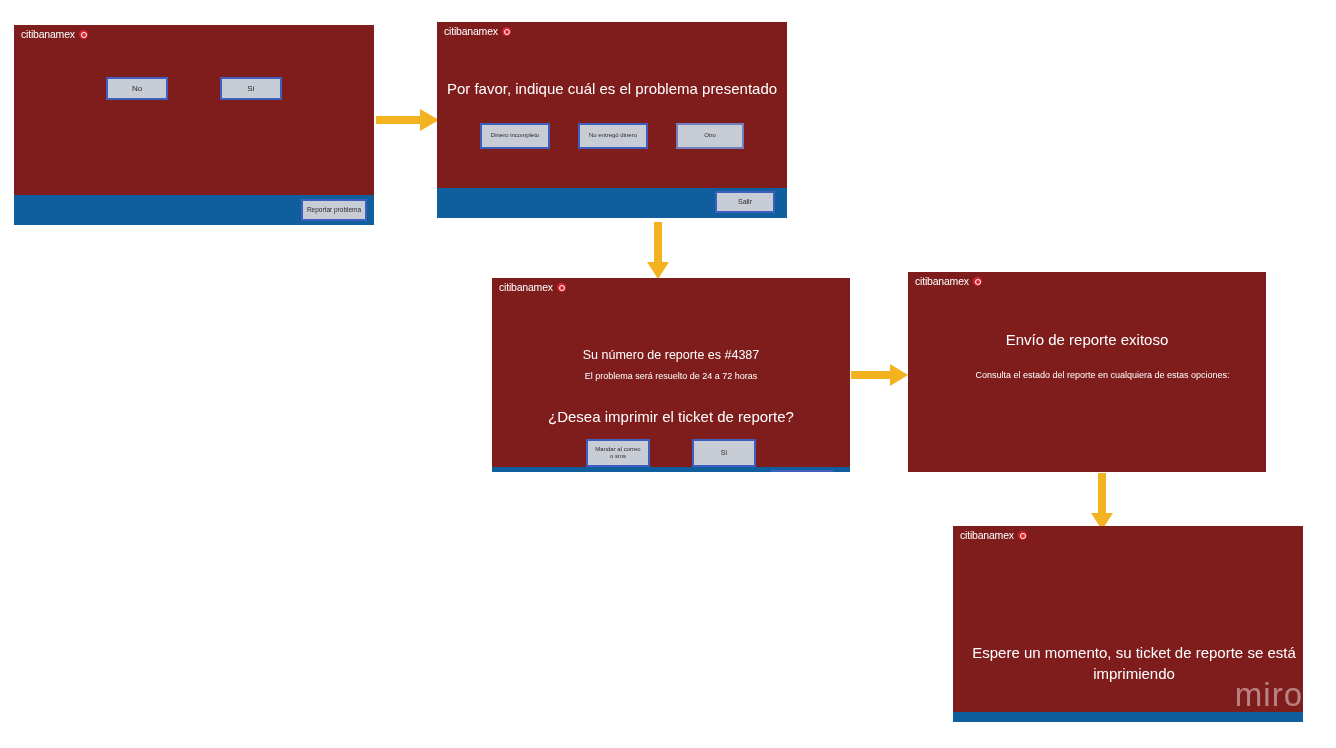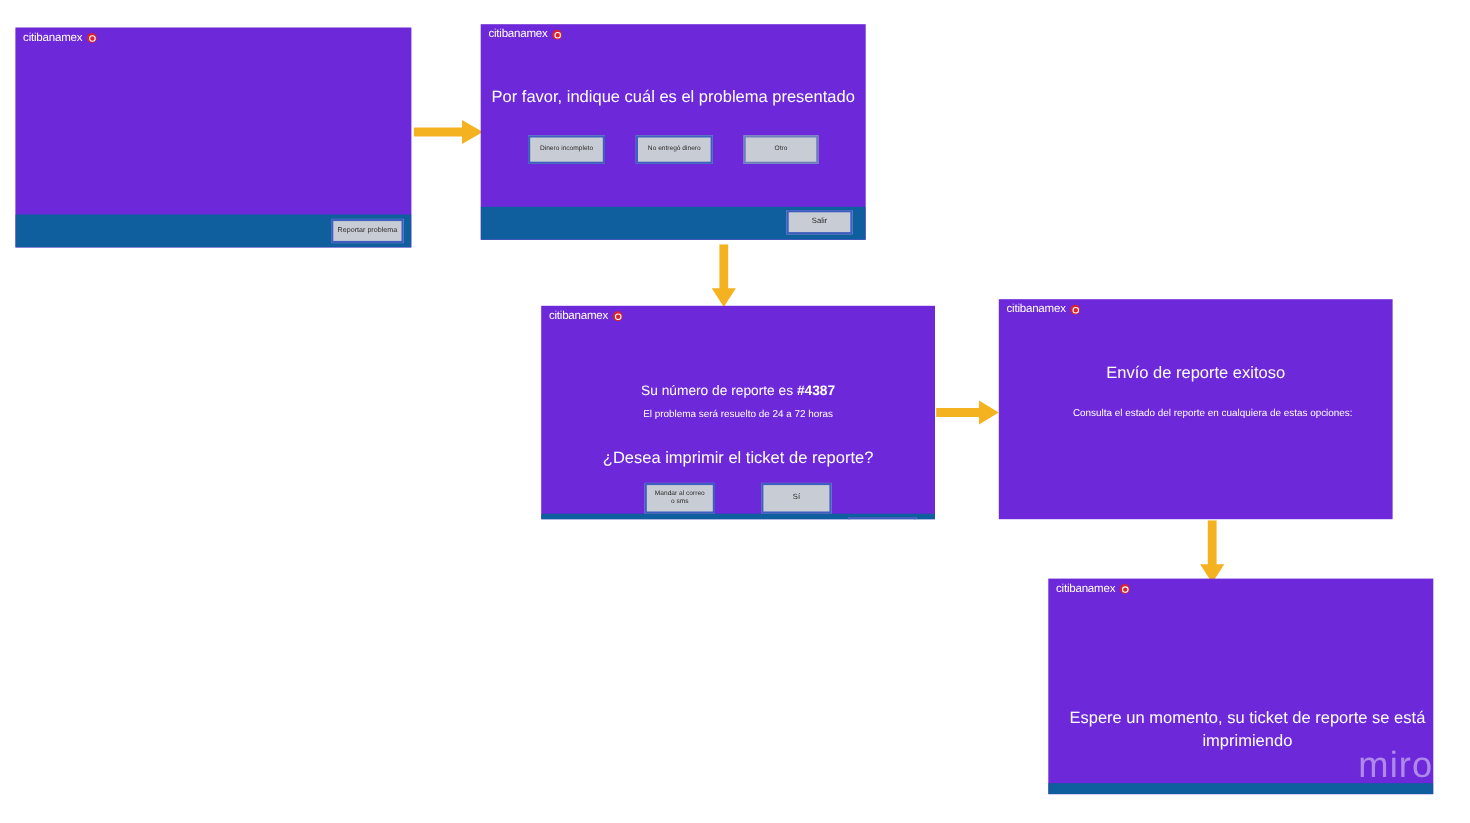--- a/index.html
+++ b/index.html
@@ -14,21 +14,21 @@
   }
 
   #canvas {
     position: absolute;
     inset: 0;
   }
 
   
   .atm {
     position: absolute;
-    background: #6d28d9;
+    background: #7f1d1d;
     display: flex;
     flex-direction: column;
     overflow: hidden;
   }
 
   .atm-header {
     height: 18px;
     flex: 0 0 18px;
     display: flex;
     align-items: center;
@@ -80,21 +80,21 @@
     text-align: center;
     line-height: 1.45;
     white-space: pre-line;
   }
 
   .msg-lg   { font-size: 15px; }
   .msg-xl   { font-size: 12.5px; }
   .msg-md   { font-size: 9px; }
   .msg-sm   { font-size: 8px; }
 
-  .bold { font-weight: bold; }
+  .bold { font-weight: normal; }
 
   
   .btn {
     background: #c8ccd4;
     border: 2px solid #3f5fc0;
     color: #2b2b2b;
     display: flex;
     align-items: center;
     justify-content: center;
     text-align: center;
@@ -132,20 +132,24 @@
 <body>
 
 <div id="canvas">
 
   <div class="atm" style="left:14px; top:25px; width:360px; height:200px;">
     <div class="atm-header">
       <span class="brand">citibanamex</span>
       <span class="brand-mark"></span>
     </div>
     <div class="atm-body">
+      <div class="btn-row" style="margin-top:34px; gap:52px;">
+        <div class="btn msg-sm" style="width:62px;height:23px;font-size:8px;">No</div>
+        <div class="btn msg-sm" style="width:62px;height:23px;font-size:8px;">Sí</div>
+      </div>
     </div>
     <div class="atm-footer">
       <div class="btn" style="position:absolute; right:7px; top:4px; width:66px; height:22px; font-size:6.5px;">Reportar problema</div>
     </div>
   </div>
 
   <svg class="arrow" style="left:376px; top:108px;" width="64" height="24" viewBox="0 0 64 24">
     <path d="M0 8 L44 8 L44 1 L63 12 L44 23 L44 16 L0 16 Z" fill="#f5b220"></path>
   </svg>
 

